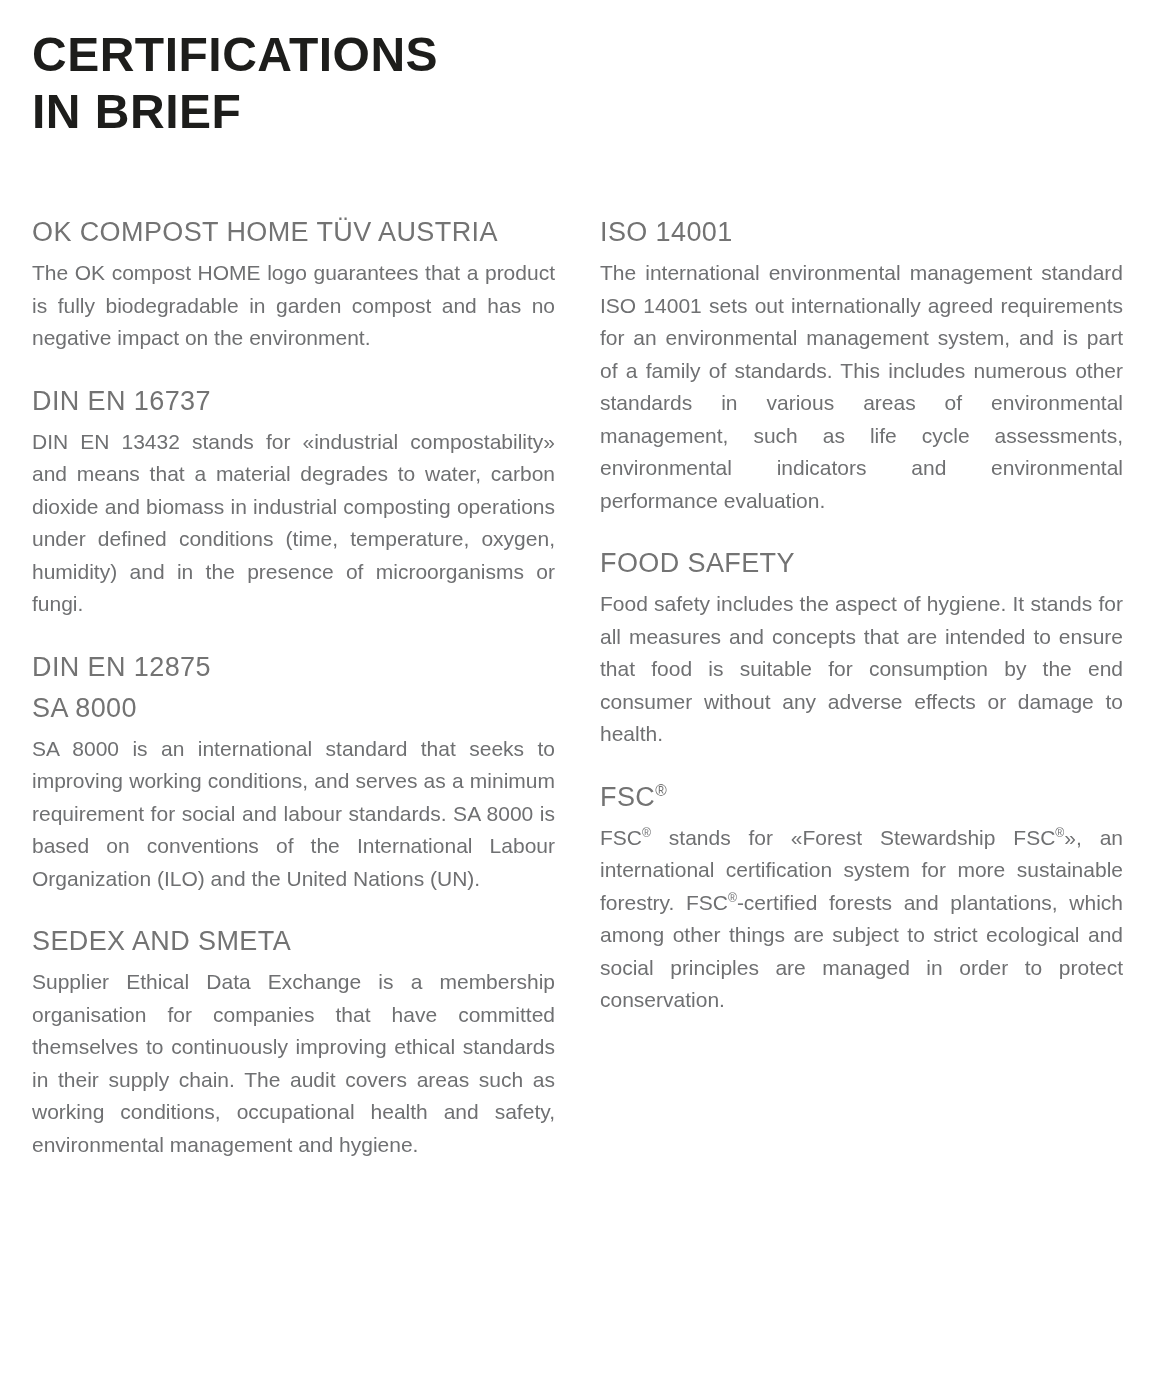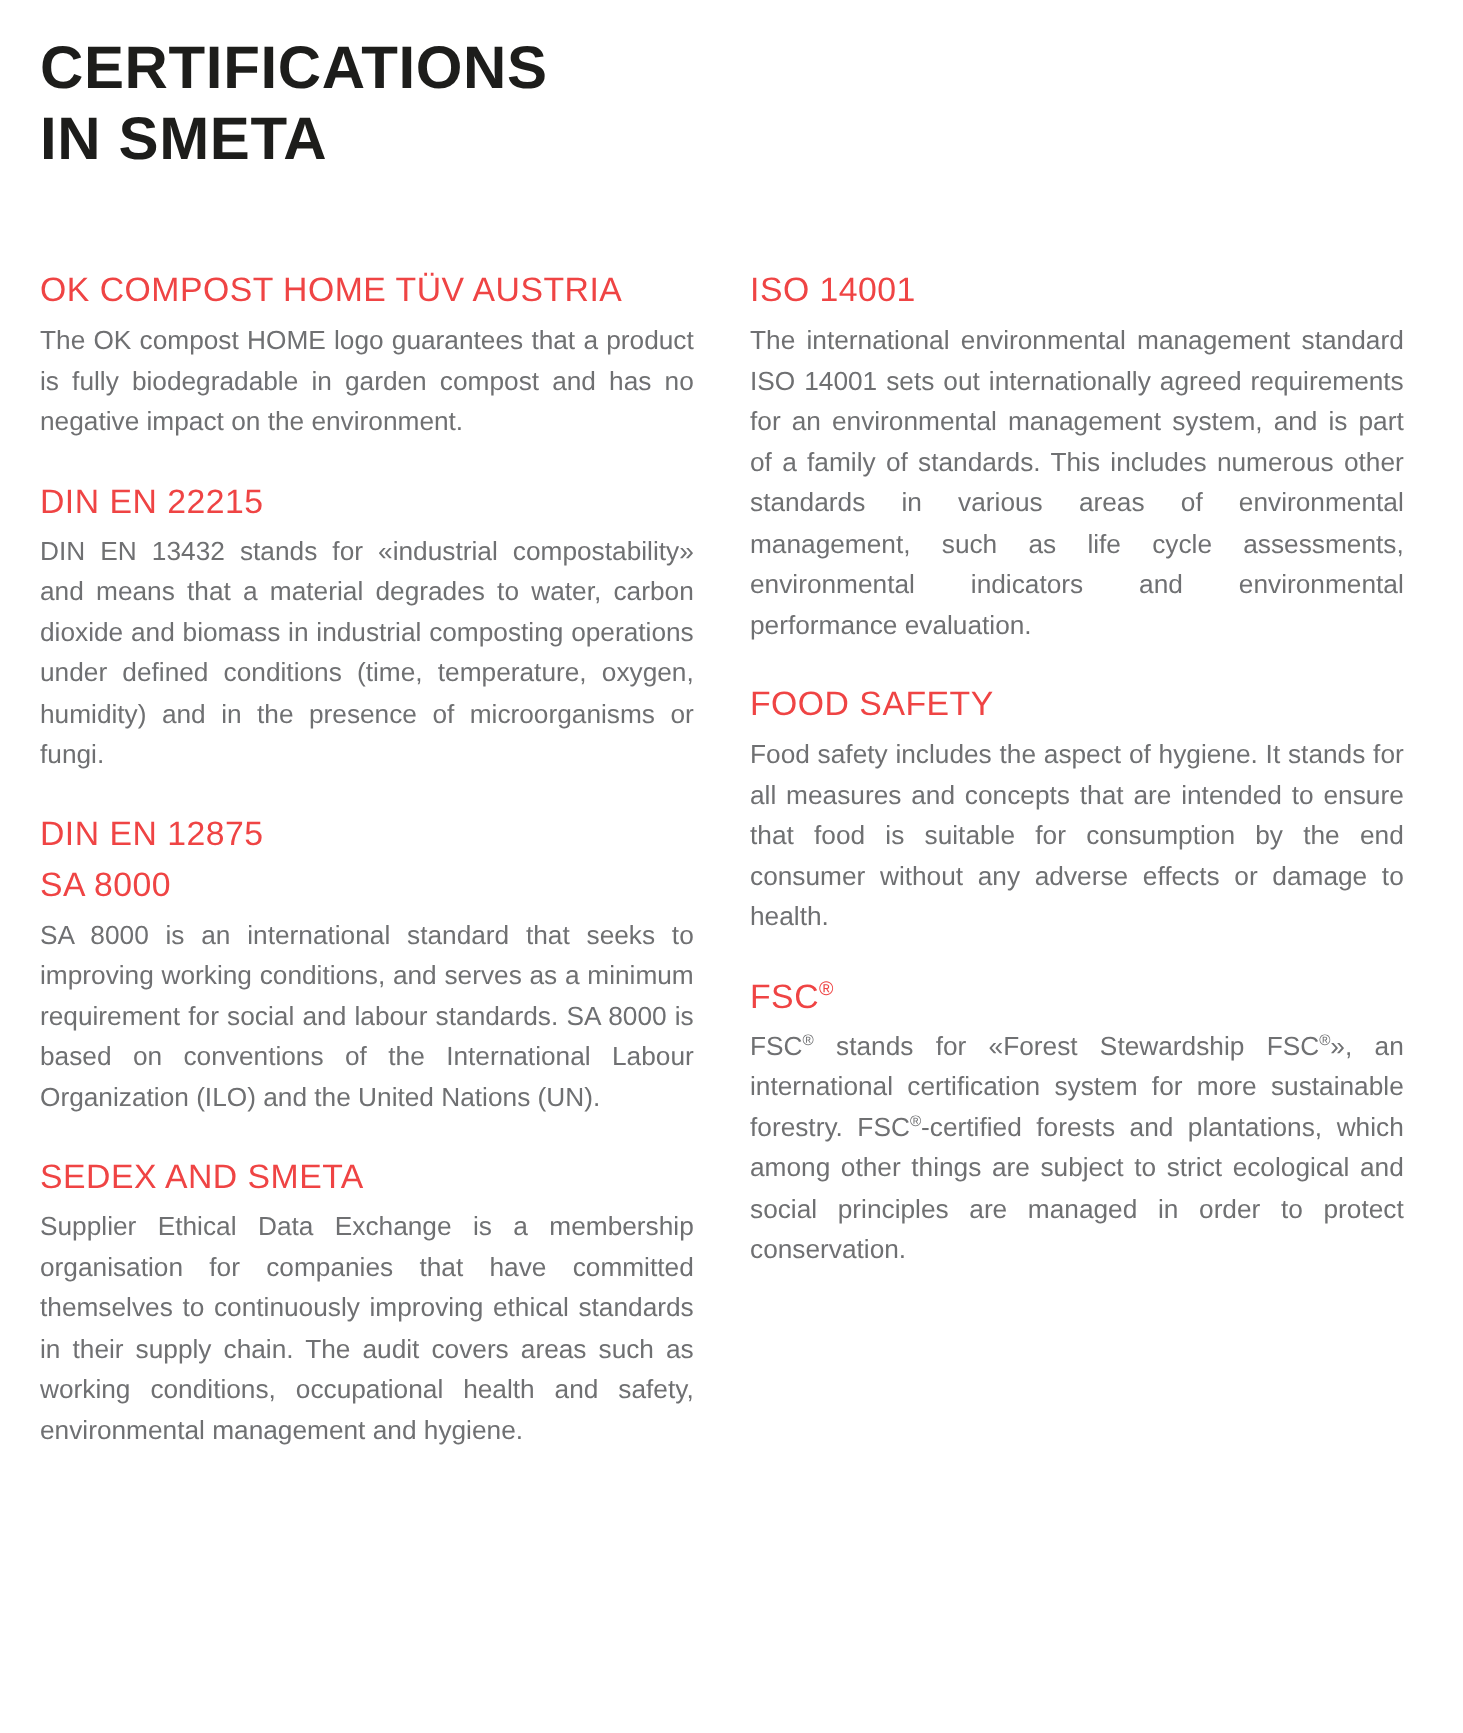--- a/index.html
+++ b/index.html
@@ -36,21 +36,21 @@
   .column {
     width: 523px;
     flex: 0 0 523px;
   }
   .cert-section h2 {
     font-family: "Liberation Sans", sans-serif;
     font-weight: 400;
     font-size: 27px;
     line-height: 32px;
     letter-spacing: 0.4px;
-    color: #ef4444;
+    color: #737373;
     margin: 0 0 9px 0;
   }
   .cert-section p {
     font-family: "Liberation Sans", sans-serif;
     font-weight: 400;
     font-size: 21px;
     line-height: 32.5px;
     color: #6f7072;
     text-align: justify;
     margin: 0 0 30px 0;
@@ -60,32 +60,32 @@
     line-height: 0;
   }
 </style>
 </head>
 <body>
 
 <div class="page">
 
   <h1 class="page-title">
     <span>CERTIFICATIONS</span><br>
-    <span>IN SMETA</span>
+    <span>IN BRIEF</span>
   </h1>
 
   <div class="columns">
     <div class="column">
   <section class="cert-section">
     <h2>OK COMPOST HOME TÜV AUSTRIA</h2>
     <p>The OK compost HOME logo guarantees that a product is fully biodegradable in garden compost and has no negative impact on the environment.</p>
   </section>
 
   <section class="cert-section">
-    <h2>DIN EN 22215</h2>
+    <h2>DIN EN 16737</h2>
     <p>DIN EN 13432 stands for «industrial compostability» and means that a material degrades to water, carbon dioxide and biomass in industrial composting operations under defined conditions (time, temperature, oxygen, humidity) and in the presence of microorganisms or fungi.</p>
   </section>
 
   <section class="cert-section">
     <h2>DIN EN 12875</h2>
   </section>
 
   <section class="cert-section">
     <h2>SA 8000</h2>
     <p>SA 8000 is an international standard that seeks to improving working conditions, and serves as a minimum requirement for social and labour standards. SA 8000 is based on conventions of the International Labour Organization (ILO) and the United Nations (UN).</p>

